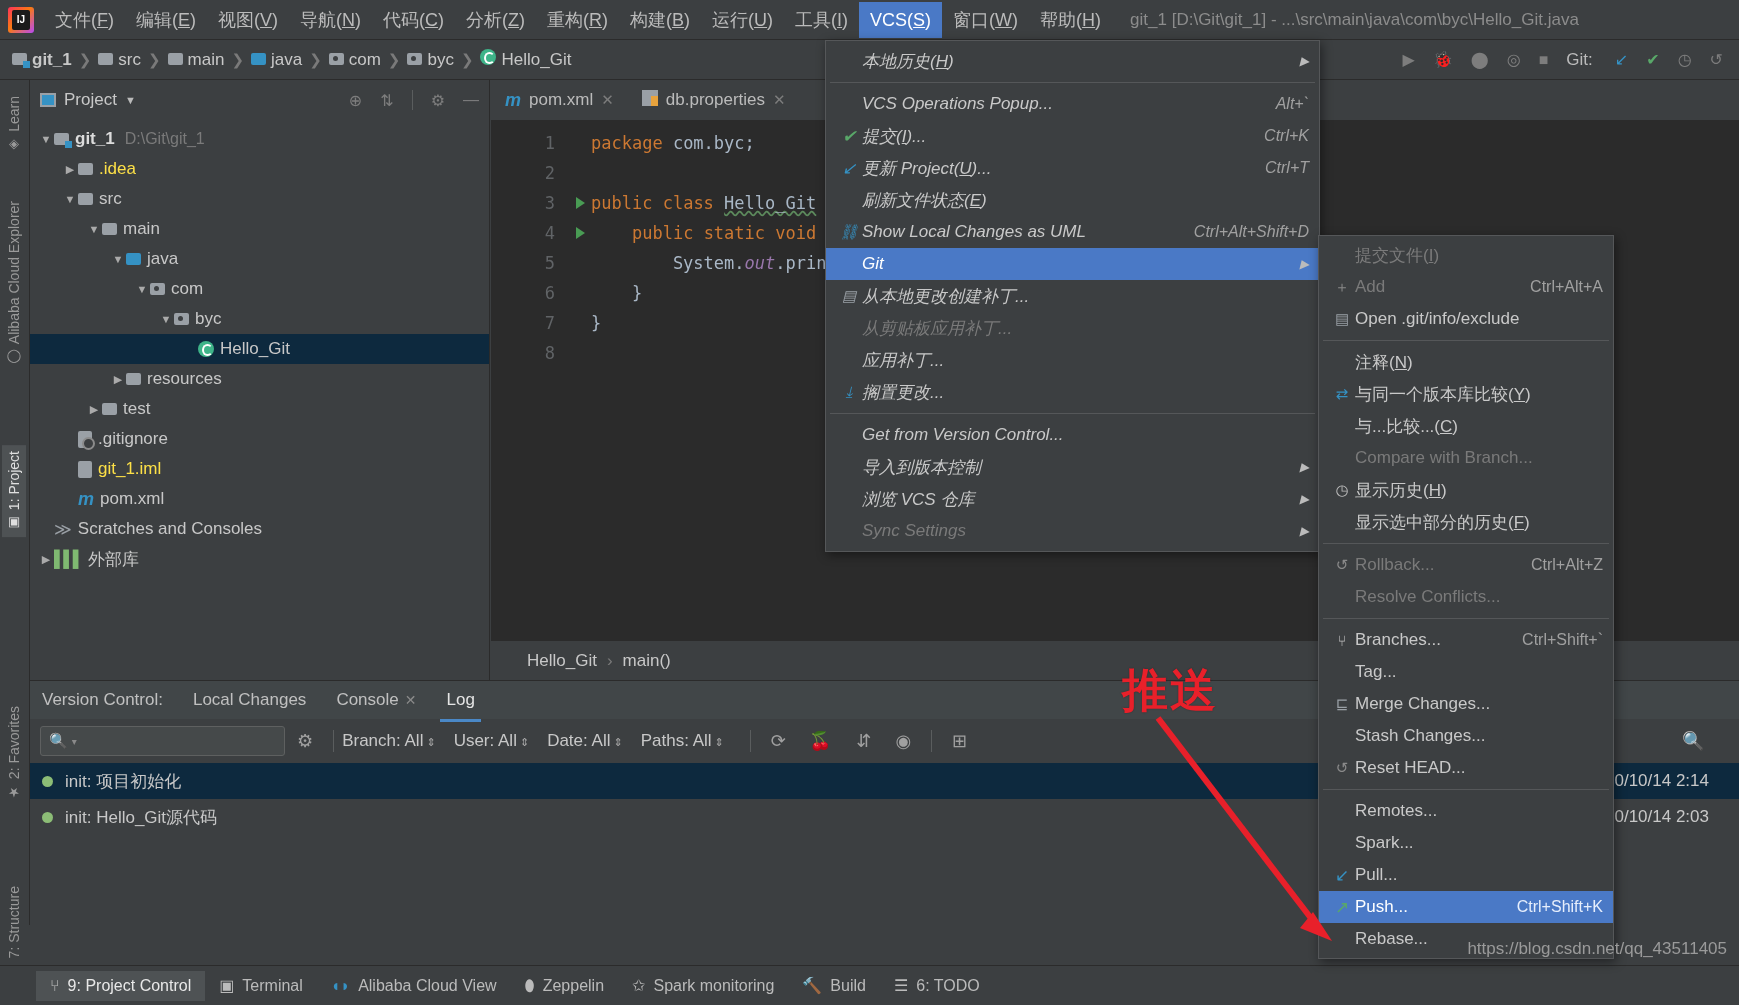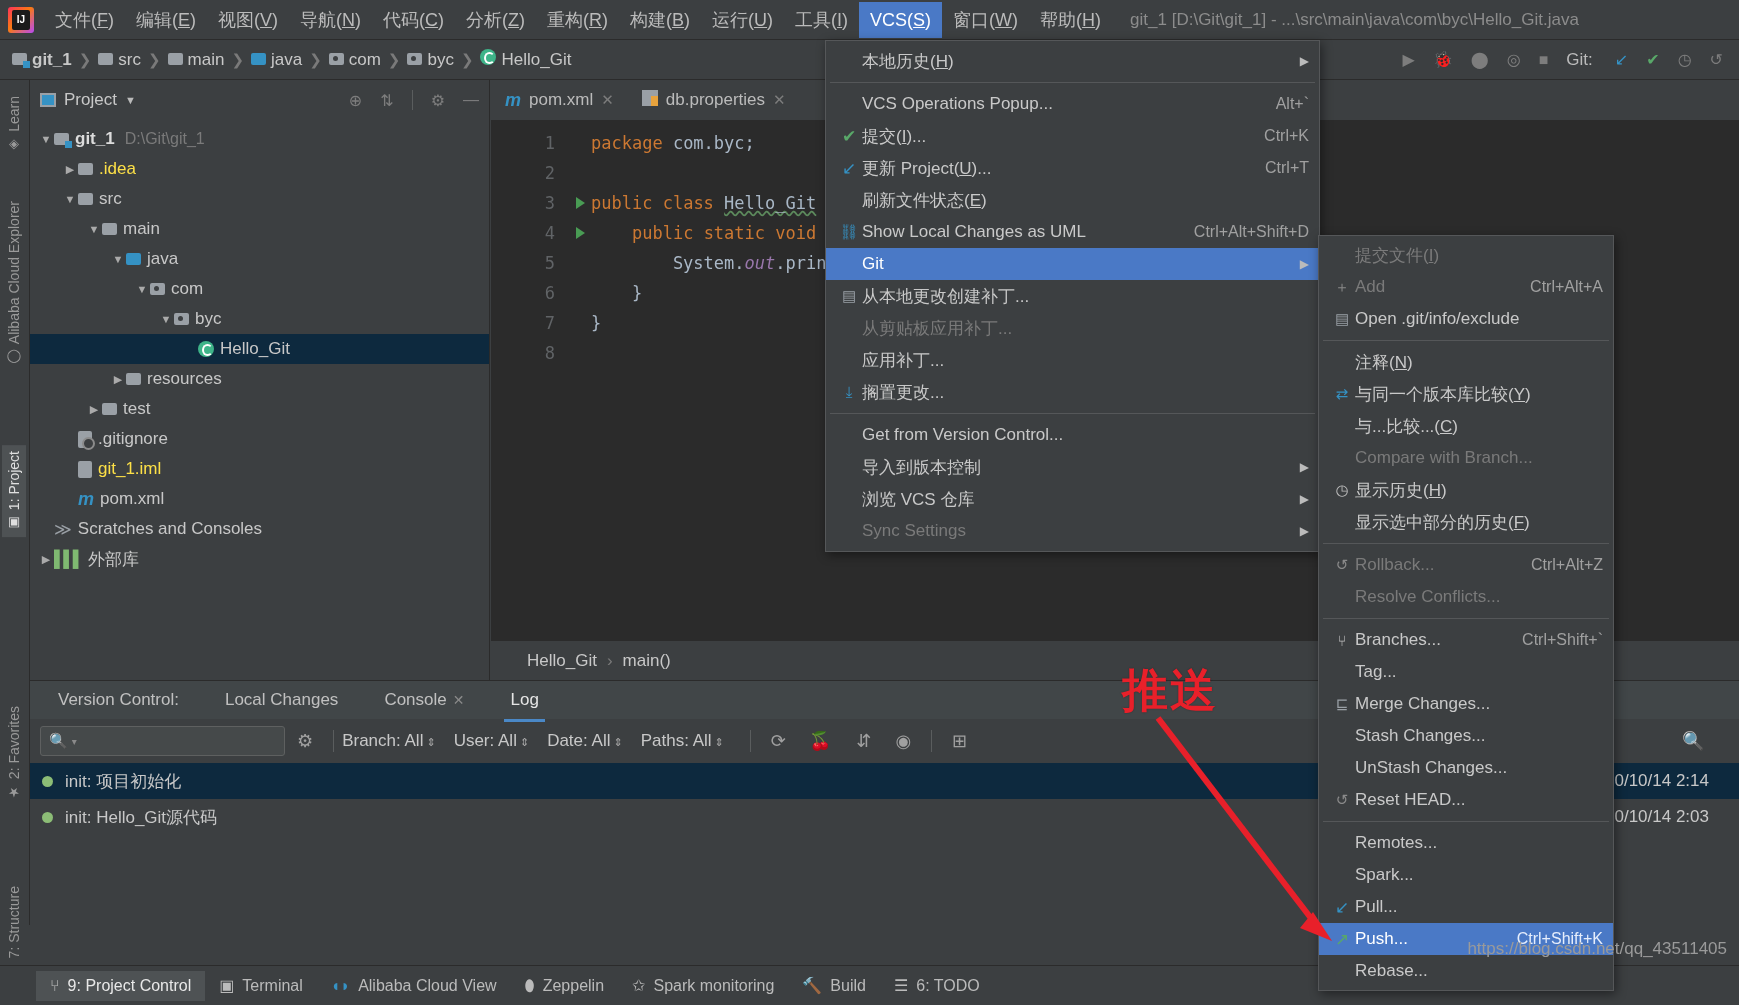--- a/index.html
+++ b/index.html
@@ -166,21 +166,21 @@
 
   
   .vcpanel {
     position: absolute; top: 680px; left: 30px; width: 1709px; height: 285px;
     background: #3c3f41; border-top: 1px solid #2b2b2b;
   }
   .vc-tabs {
     height: 38px; display: flex; align-items: center; gap: 26px; padding-left: 10px;
     font-size: 17px; color: #c0c0c0; background: #414648;
   }
-  .vc-tab { position: relative; padding: 8px 2px; margin-left: 16px; }
+  .vc-tab { position: relative; padding: 8px 2px; }
   .vc-tab.active { color: #e5e5e5; }
   .vc-tab.active:after {
     content: ""; position: absolute; left: -4px; right: -4px; bottom: -4px; height: 3px;
     background: #4a88c7;
   }
   .vc-tab .x { color: #8a8a8a; margin-left: 6px; font-size: 14px; }
   .vc-toolbar {
     height: 44px; display: flex; align-items: center; gap: 0; padding-left: 10px;
     background: #3c3f41;
   }
@@ -218,21 +218,21 @@
   .sb-item {
     display: flex; align-items: center; gap: 8px; font-size: 16px; color: #bbbbbb;
     padding: 6px 14px; white-space: nowrap;
   }
   .sb-item.active { background: #4e5254; color: #e8e8e8; }
 
   
   .vcs-menu {
     position: absolute; top: 40px; left: 825px; width: 495px;
     background: #3c3f41; border: 1px solid #555759; z-index: 40;
-    box-shadow: 2px 3px 10px rgba(0,0,0,.45); padding: 4px 0;
+    box-shadow: 2px 3px 10px rgba(0,0,0,.45); padding: 4px 0; font-style: italic;
   }
   .mrow {
     display: flex; align-items: center; height: 32px; padding: 0 10px;
     font-size: 17px; color: #c9c9c9; white-space: nowrap; position: relative;
   }
   .mrow.dim { color: #7a7a7a; }
   .mrow.hl { background: #4a79c6; color: #ffffff; }
   .mrow .mic { width: 26px; flex: 0 0 26px; text-align: center; font-size: 15px; }
   .mrow .mlabel { flex: 1 1 auto; }
   .mrow .mkey { color: #a0a0a0; margin-left: 24px; font-size: 16px; }
@@ -751,24 +751,20 @@
       </div>
       <div class="mrow">
         <span class="mic"><span style="color:#9aa0a6">⊑</span></span>
         <span class="mlabel">Merge Changes...</span>
       </div>
       <div class="mrow">
         <span class="mic"></span>
         <span class="mlabel">Stash Changes...</span>
       </div>
       <div class="mrow">
-        <span class="mic"></span>
-        <span class="mlabel">UnStash Changes...</span>
-      </div>
-      <div class="mrow">
         <span class="mic"><span style="color:#8a8a8a">↺</span></span>
         <span class="mlabel">Reset HEAD...</span>
       </div>
       <div class="msep"></div>
       <div class="mrow">
         <span class="mic"></span>
         <span class="mlabel">Remotes...</span>
       </div>
       <div class="mrow">
         <span class="mic"></span>

